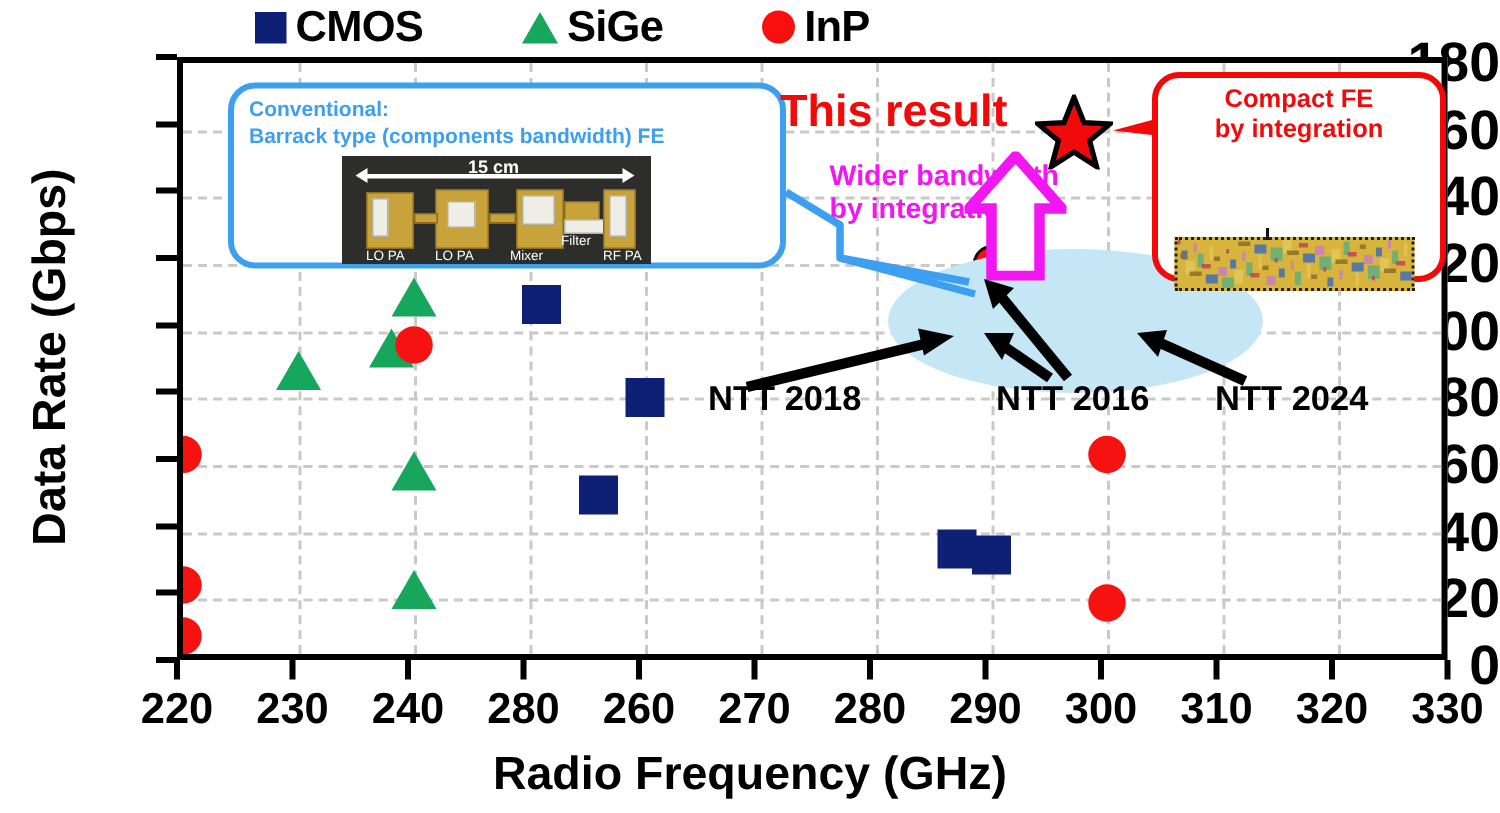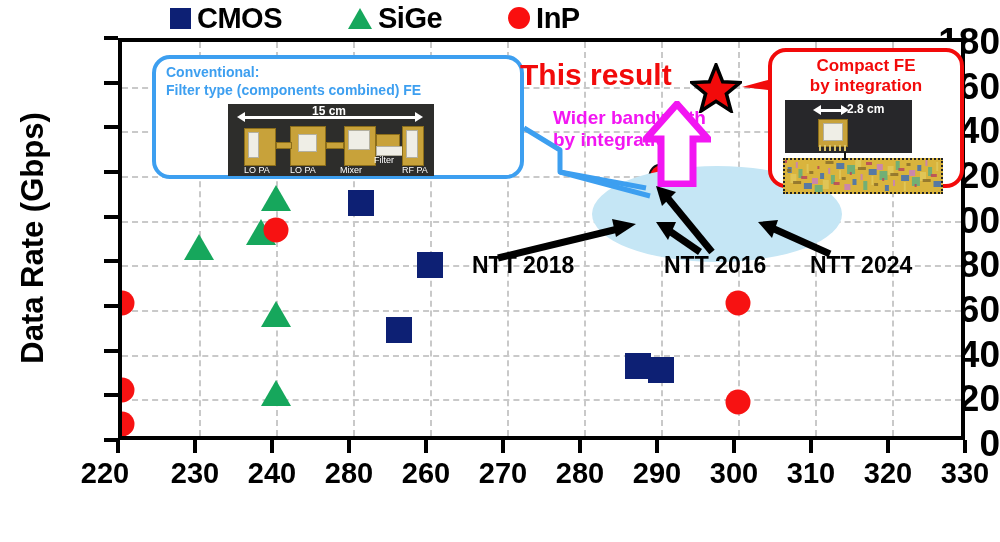--- a/index.html
+++ b/index.html
@@ -411,21 +411,21 @@
       <div class="tick-y" style="top: 125.333px;"></div>
       <div class="ylab-val" style="top: 112.333px;">140</div>
       <div class="tick-y" style="top: 80.6667px;"></div>
       <div class="ylab-val" style="top: 67.6667px;">160</div>
       <div class="tick-y" style="top: 36px;"></div>
       <div class="ylab-val" style="top: 23px;">180</div>
     </div>
 
   <div id="x-axis-layer">
       <div class="tick-x" style="left: 116px;"></div>
-      <div class="xlab-val" style="left: 60px;">220</div>
+      <div class="xlab-val" style="left: 73px;">220</div>
       <div class="tick-x" style="left: 193px;"></div>
       <div class="xlab-val" style="left: 150px;">230</div>
       <div class="tick-x" style="left: 270px;"></div>
       <div class="xlab-val" style="left: 227px;">240</div>
       <div class="tick-x" style="left: 347px;"></div>
       <div class="xlab-val" style="left: 304px;">280</div>
       <div class="tick-x" style="left: 424px;"></div>
       <div class="xlab-val" style="left: 381px;">260</div>
       <div class="tick-x" style="left: 501px;"></div>
       <div class="xlab-val" style="left: 458px;">270</div>
@@ -436,20 +436,21 @@
       <div class="tick-x" style="left: 732px;"></div>
       <div class="xlab-val" style="left: 689px;">300</div>
       <div class="tick-x" style="left: 809px;"></div>
       <div class="xlab-val" style="left: 766px;">310</div>
       <div class="tick-x" style="left: 886px;"></div>
       <div class="xlab-val" style="left: 843px;">320</div>
       <div class="tick-x" style="left: 963px;"></div>
       <div class="xlab-val" style="left: 920px;">330</div>
     </div>
 
+  <div class="axis-title-x">Radio Frequency (GHz)</div>
   <div class="axis-title-y">Data Rate (Gbps)</div>
 
   <div class="plot-frame">
     <div class="plot-inner" id="plot-inner">
 
     <div class="gridline-v" style="left: 77px;"></div>
         <div class="gridline-v" style="left: 154px;"></div>
         <div class="gridline-v" style="left: 231px;"></div>
         <div class="gridline-v" style="left: 308px;"></div>
         <div class="gridline-v" style="left: 385px;"></div>
@@ -486,21 +487,21 @@
         <div class="pt pt-circle" style="left: 639.1px; top: 178.667px;"></div>
         <div class="pt pt-circle plain" style="left: 616px; top: 261.3px;"></div>
         <div class="pt pt-circle plain" style="left: 616px; top: 359.567px;"></div>
       </div>
   </div>
 
   <div class="highlight-ellipse" style="left:592px; top:166px; width:250px; height:96px;"></div>
 
   <div class="callout-blue">
     <div class="callout-blue-text">Conventional:
-Filter type (components combined) FE</div>
+Barrack type (components bandwidth) FE</div>
   </div>
 
   <div class="photo-conv">
     <div class="dim-arrow" style="left:16px; top:12px; width:172px;"></div>
     <div class="dim-label" style="left:84px; top:1px;">15 cm</div>
 
     <div class="mod-block" style="left:16px; top:24px; width:32px; height:38px;"></div>
     <div class="mod-chip" style="left:20px; top:28px; width:11px; height:26px;"></div>
     <div class="mod-block" style="left:62px; top:22px; width:36px; height:40px;"></div>
     <div class="mod-chip" style="left:70px; top:30px; width:19px; height:18px;"></div>
@@ -518,34 +519,20 @@
     <div class="comp-label" style="left:112px; top:62px;">Mixer</div>
     <div class="comp-label" style="left:146px; top:52px;">Filter</div>
     <div class="comp-label" style="left:174px; top:62px;">RF PA</div>
   </div>
 
   <div class="callout-red">
     <div class="callout-red-text">Compact FE
 by integration</div>
   </div>
 
-  <div class="photo-compact">
-    <div class="dim-arrow" style="left:35px; top:9px; width:22px;"></div>
-    <div class="dim-label" style="left:62px; top:3px;">2.8 cm</div>
-    <div class="mod-block" style="left:33px; top:19px; width:30px; height:28px;"></div>
-    <div class="mod-chip" style="left:38px; top:23px; width:20px; height:18px;"></div>
-  <svg width="127" height="53" style="position: absolute; left: 0px; top: 0px;">
-        <rect x="34" y="45" width="2" height="6" fill="#d8c268"></rect>
-        <rect x="39" y="45" width="2" height="6" fill="#d8c268"></rect>
-        <rect x="44" y="45" width="2" height="6" fill="#d8c268"></rect>
-        <rect x="49" y="45" width="2" height="6" fill="#d8c268"></rect>
-        <rect x="54" y="45" width="2" height="6" fill="#d8c268"></rect>
-        <rect x="59" y="45" width="2" height="6" fill="#d8c268"></rect>
-      </svg>
-    </div>
 
   <div class="photo-die"><svg width="156" height="32" viewBox="0 0 156 32">
         <rect x="0" y="0" width="2" height="3" fill="#b8475a" opacity="0.85"></rect>
         <rect x="2.7" y="7" width="4" height="6" fill="#3f6fb5" opacity="0.85"></rect>
         <rect x="5.4" y="14" width="6" height="9" fill="#e0c85a" opacity="0.85"></rect>
         <rect x="8.100000000000001" y="21" width="8" height="3" fill="#8a6f2a" opacity="0.85"></rect>
         <rect x="10.8" y="2" width="2" height="6" fill="#c77fbe" opacity="0.85"></rect>
         <rect x="13.5" y="9" width="4" height="9" fill="#5fae7f" opacity="0.85"></rect>
         <rect x="16.200000000000003" y="16" width="6" height="3" fill="#b8475a" opacity="0.85"></rect>
         <rect x="18.900000000000002" y="23" width="8" height="6" fill="#3f6fb5" opacity="0.85"></rect>

